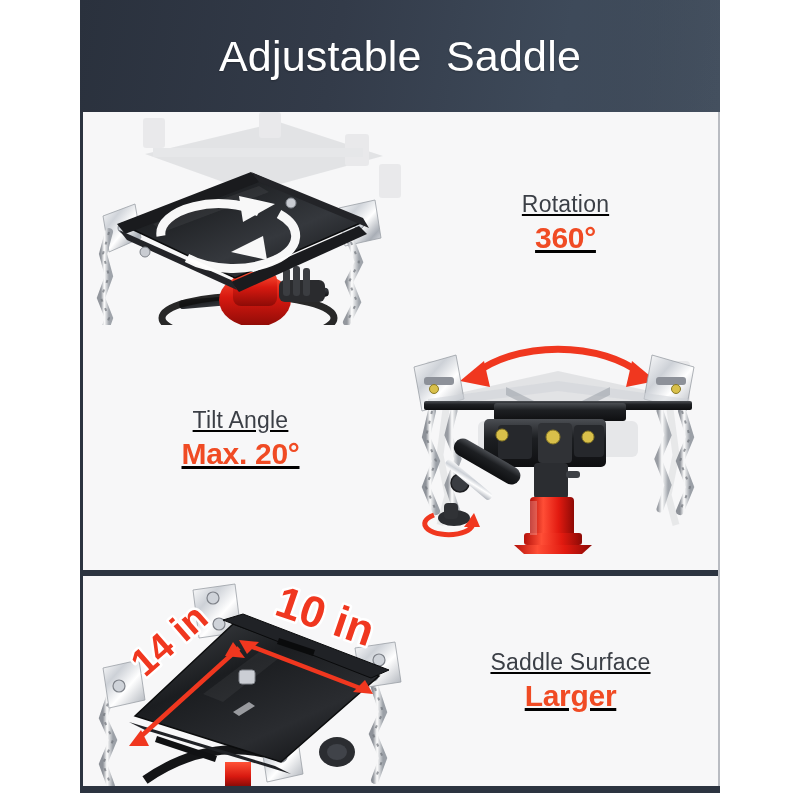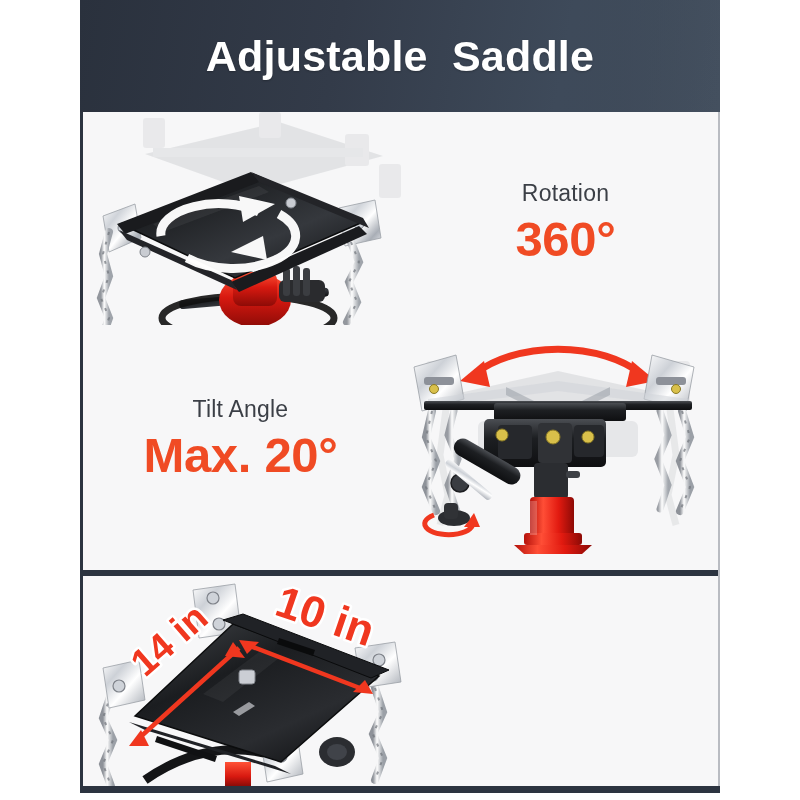--- a/index.html
+++ b/index.html
@@ -29,21 +29,21 @@
     background: linear-gradient(100deg, #2a313d 0%, #333b49 40%, #3e4a5a 75%, #46526208 100%),
                 linear-gradient(90deg, #2a313d 0%, #44505f 100%);
     display: flex;
     align-items: center;
     justify-content: center;
     overflow: hidden;
   }
   .header-title {
     color: #ffffff;
     font-size: 43px;
-    font-weight: bold;
+    font-weight: normal;
     letter-spacing: 0.2px;
     white-space: pre;
     text-shadow: 0 1px 2px rgba(0,0,0,0.25);
     font-family: "Liberation Sans", sans-serif;
   }
 
   
   .body-frame {
     position: absolute;
     left: 80px;
@@ -66,20 +66,21 @@
 
   
   .panel {
     position: absolute;
     left: 0;
     width: 635px;
     display: flex;
     align-items: center;
     background: #f7f7f8;
     overflow: hidden;
+    text-decoration: underline;
   }
   #panel-1 { top: 0px;   height: 223px; }
   #panel-2 { top: 213px; height: 229px; }
   #panel-3 { top: 464px; height: 210px; }
 
   .divider {
     position: absolute;
     left: 0px;
     width: 635px;
     height: 6px;
@@ -101,21 +102,21 @@
     z-index: 4;
   }
   .cap-label {
     font-size: 23px;
     color: #3b3f46;
     font-weight: normal;
     letter-spacing: 0.2px;
     margin-bottom: 4px;
   }
   .cap-value {
-    font-size: 49px;
+    font-size: 30px;
     font-weight: bold;
     color: #f04b24;
     letter-spacing: -0.3px;
   }
 
   
   .ghost { opacity: 0.22; filter: grayscale(0.35); }
 
   svg { display: block; overflow: visible; }
 </style>
@@ -442,18 +443,22 @@
             <polygon points="150,66 162,82 142,80" fill="#f0371f"></polygon>
             <polygon points="46,170 58,154 66,170" fill="#f0371f"></polygon>
           </g>
 
           <text x="62" y="102" transform="rotate(-41 62 102)" font-family="Liberation Sans, sans-serif" font-size="38" font-weight="bold" fill="#f0371f" stroke="#ffffff" stroke-width="5" paint-order="stroke" stroke-linejoin="round">14 in</text>
 
           <text x="190" y="38" transform="rotate(19 190 38)" font-family="Liberation Sans, sans-serif" font-size="44" font-weight="bold" fill="#f0371f" stroke="#ffffff" stroke-width="5" paint-order="stroke" stroke-linejoin="round">10 in</text>
         </svg>
       </div>
 
+      <div class="panel-text">
+        <div class="cap-label">Saddle Surface</div>
+        <div class="cap-value">Larger</div>
+      </div>
     </div>
 
   </div>
 
   <div class="bottom-bar"></div>
 </div>
 
 </body></html>

